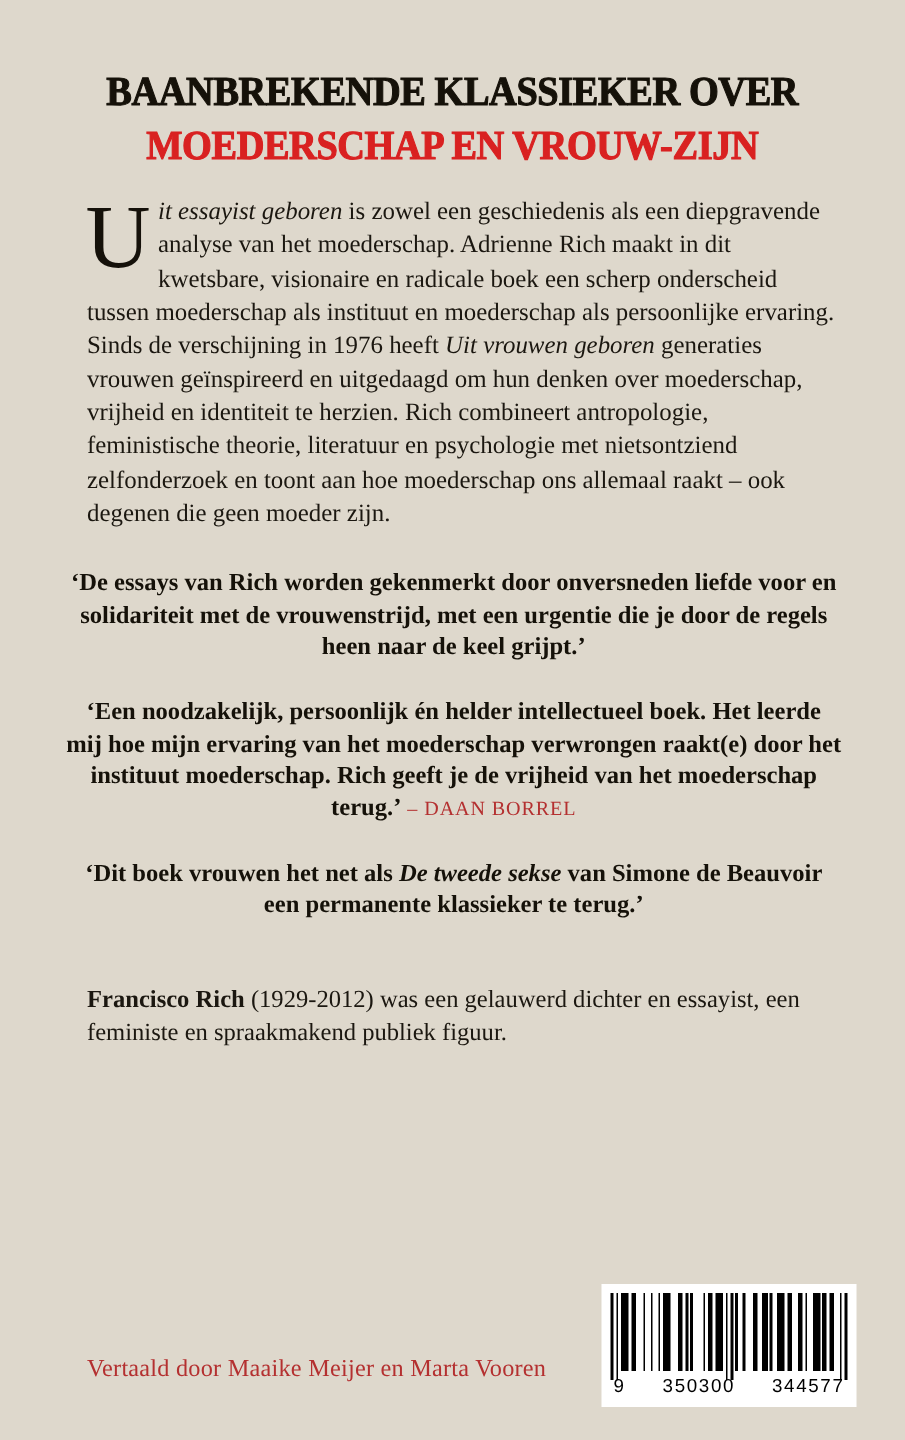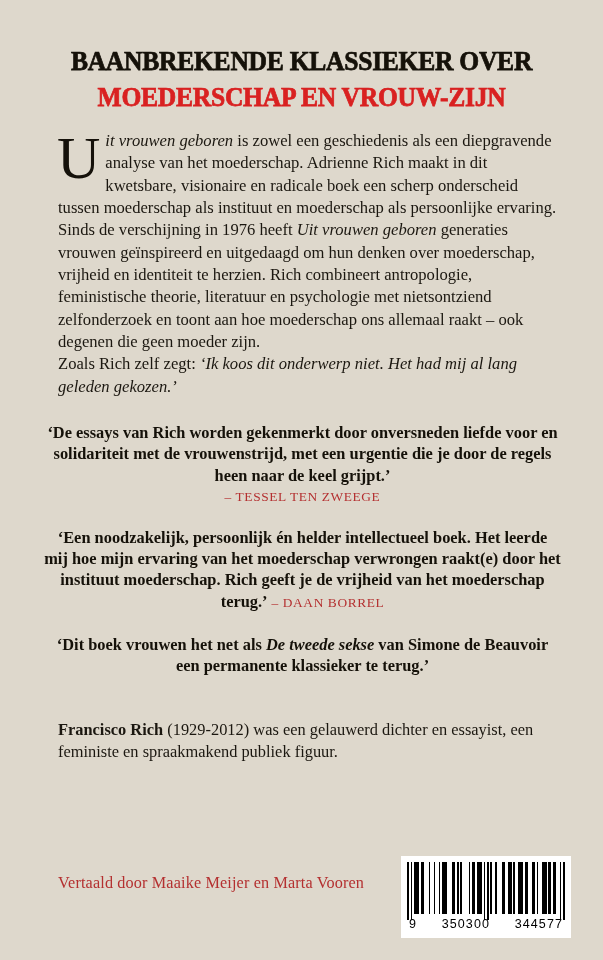--- a/index.html
+++ b/index.html
@@ -105,21 +105,21 @@
     font-size: 16.4px;
     line-height: 1.36;
     color: #1b1710;
   }
   .bio strong { font-weight: bold; }
 
   
   .translator {
     position: absolute;
     left: 58px;
-    top: 874px;
+    top: 903px;
     font-size: 16.2px;
     color: #b43030;
     letter-spacing: 0.15px;
     text-align: center;
   }
 
   
   .barcode-panel {
     position: absolute;
     left: 401px;
@@ -160,35 +160,31 @@
 
 <div class="cover">
 
   <div class="headline">
     <div class="headline-line top">Baanbrekende klassieker over</div>
     <div class="headline-line bottom">Moederschap en vrouw-zijn</div>
   </div>
 
   <div class="body-copy">
     <p>
-      <span class="dropcap">U</span><em>it vrouwen geboren</em><span> is zowel een geschiedenis als een diepgravende analyse van het moederschap. Adrienne Rich maakt in dit kwetsbare, visionaire en radicale boek een scherp onderscheid tussen moederschap als instituut en moederschap als persoonlijke ervaring.</span>
+      <span class="dropcap">U</span><em>it essayist geboren</em><span> is zowel een geschiedenis als een diepgravende analyse van het moederschap. Adrienne Rich maakt in dit kwetsbare, visionaire en radicale boek een scherp onderscheid tussen moederschap als instituut en moederschap als persoonlijke ervaring.</span>
     </p>
     <p>
       <span>Sinds de verschijning in 1976 heeft </span><em>Uit vrouwen geboren</em><span> generaties vrouwen geïnspireerd en uitgedaagd om hun denken over moederschap, vrijheid en identiteit te herzien. Rich combineert antropologie, feministische theorie, literatuur en psychologie met nietsontziend zelfonderzoek en toont aan hoe moederschap ons allemaal raakt – ook degenen die geen moeder zijn.</span>
     </p>
-    <p>
-      <span>Zoals Rich zelf zegt: </span><em>‘Ik koos dit onderwerp niet. Het had mij al lang geleden gekozen.’</em>
-    </p>
   </div>
 
   <div class="quotes">
 
     <div class="quote-block">
       <div class="quote-text">‘De essays van Rich worden gekenmerkt door onversneden liefde voor en solidariteit met de vrouwenstrijd, met een urgentie die je door de regels heen naar de keel grijpt.’</div>
-      <span class="attrib attrib-block">– Tessel ten Zweege</span>
     </div>
 
     <div class="quote-block">
       <div class="quote-text"><span>‘Een noodzakelijk, persoonlijk én helder intellectueel boek. Het leerde mij hoe mijn ervaring van het moederschap verwrongen raakt(e) door het instituut moederschap. Rich geeft je de vrijheid van het moederschap terug.’</span><span class="attrib attrib-inline">– Daan Borrel</span></div>
     </div>
 
     <div class="quote-block">
       <div class="quote-text"><span>‘Dit boek vrouwen het net als </span><em>De tweede sekse</em><span> van Simone de Beauvoir een permanente klassieker te terug.’</span></div>
     </div>
 

